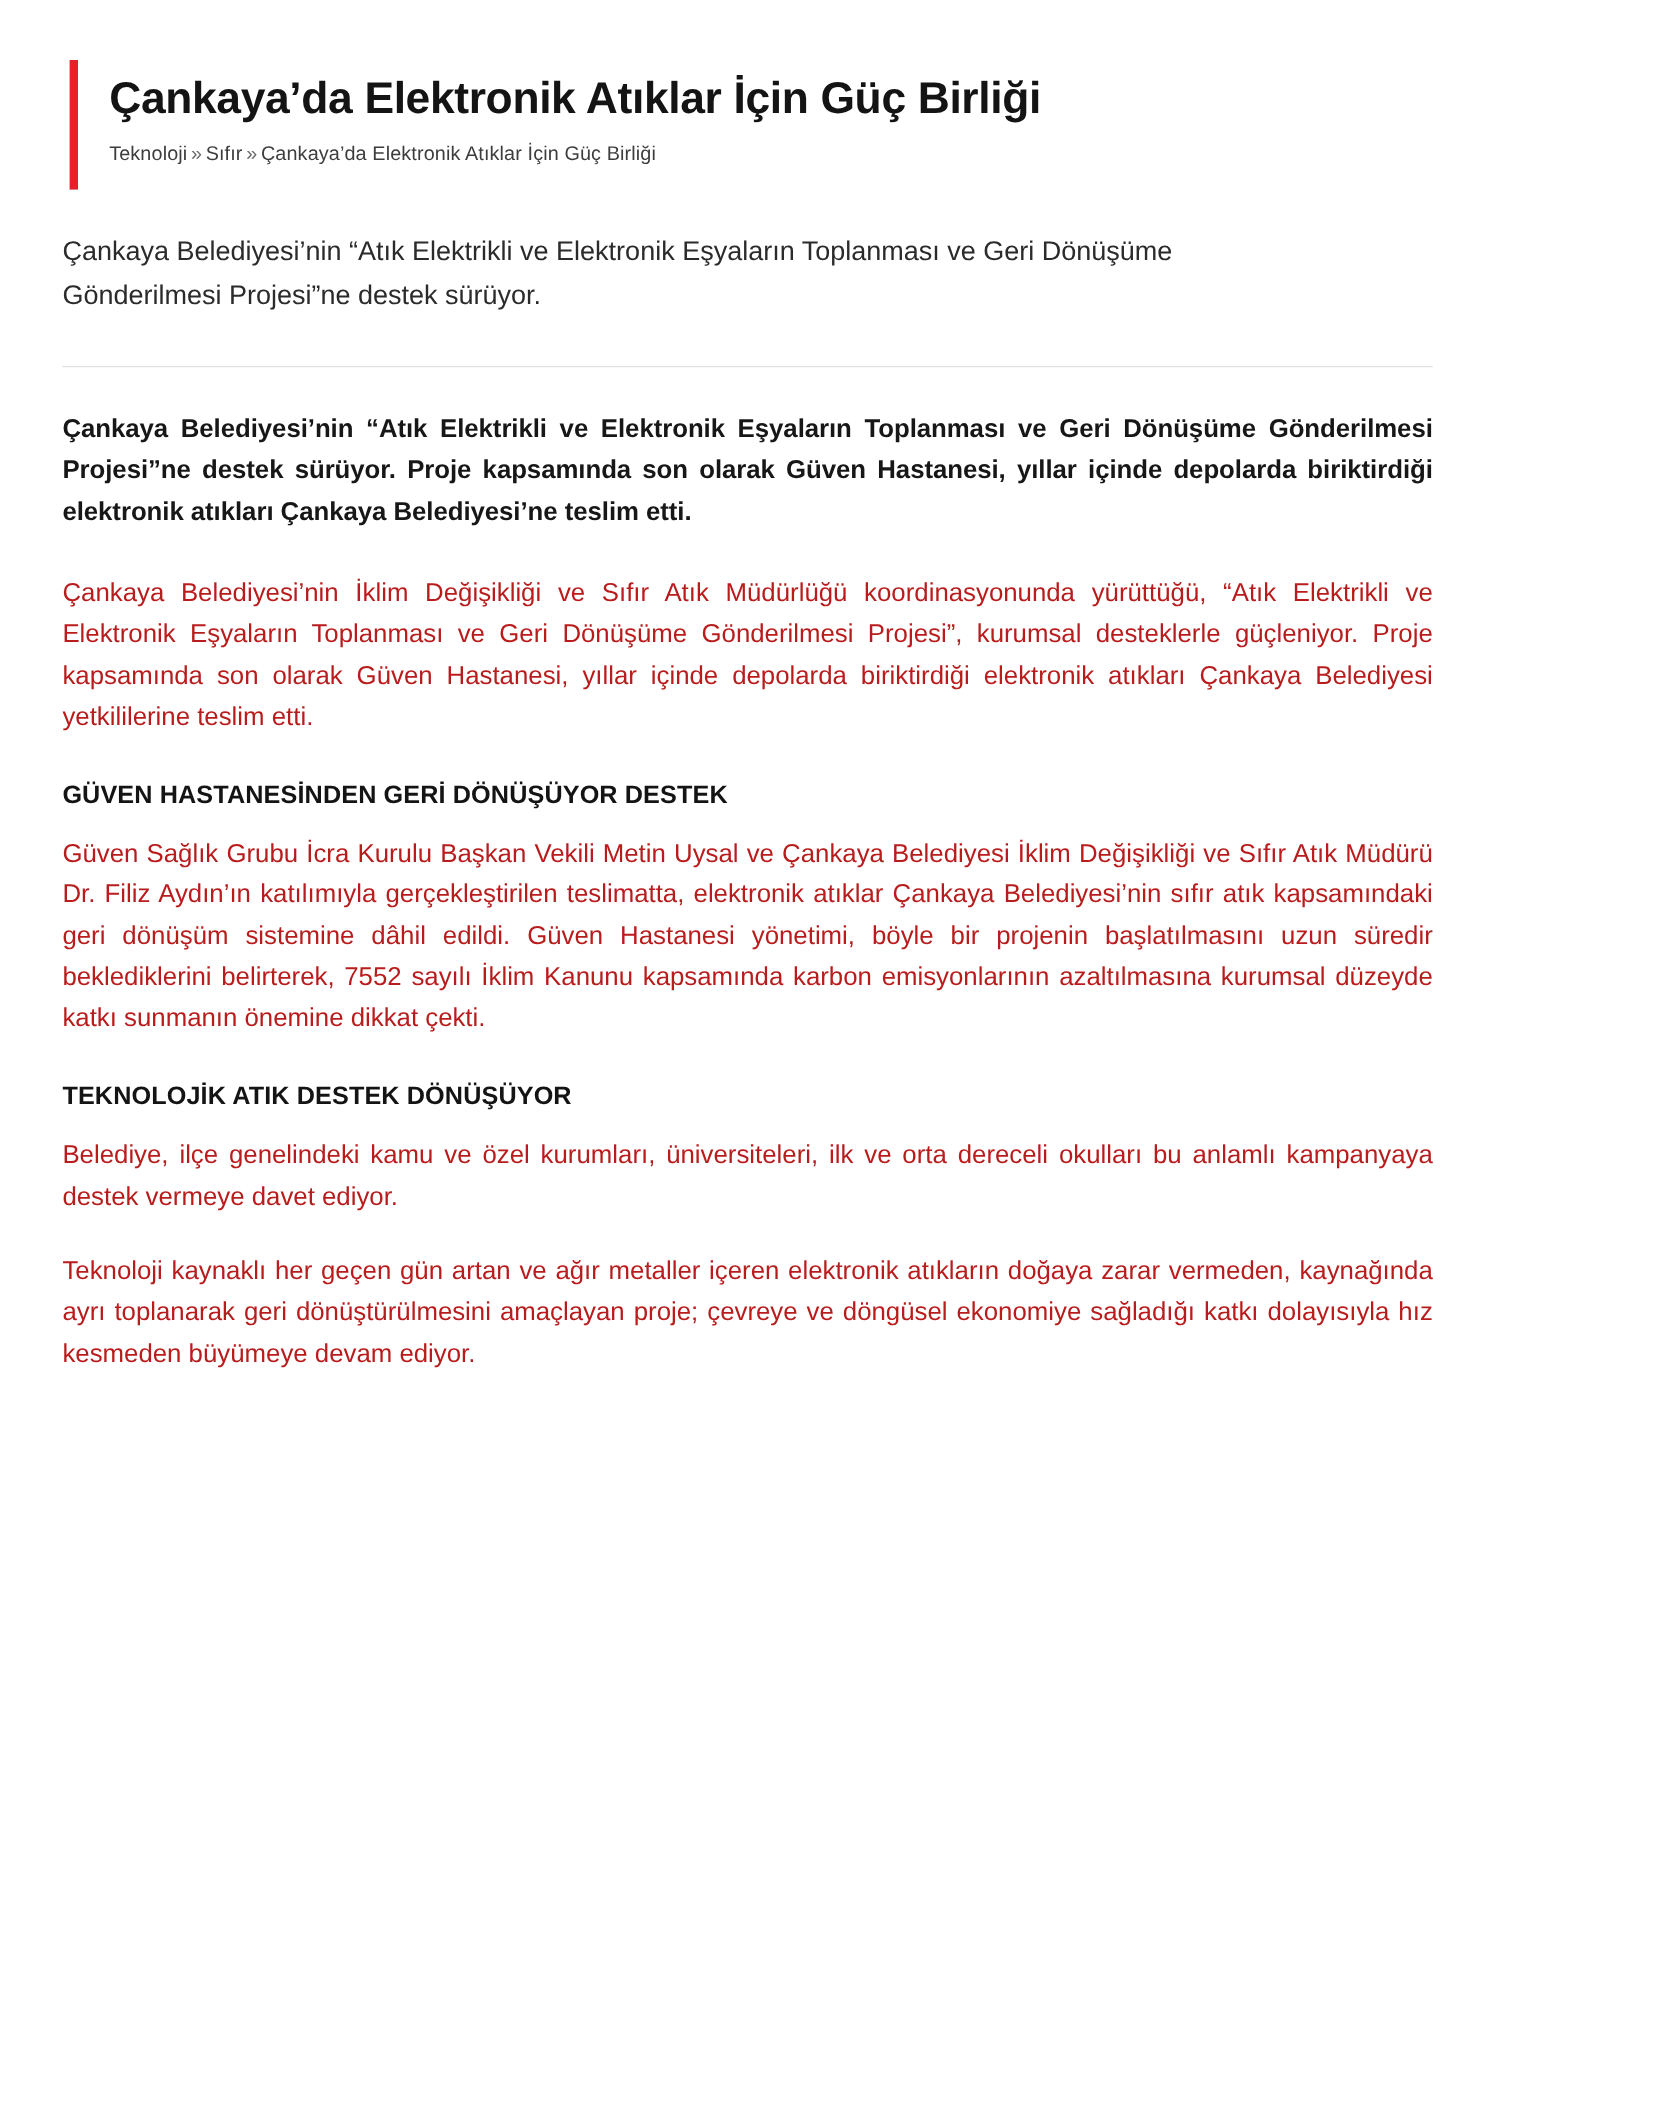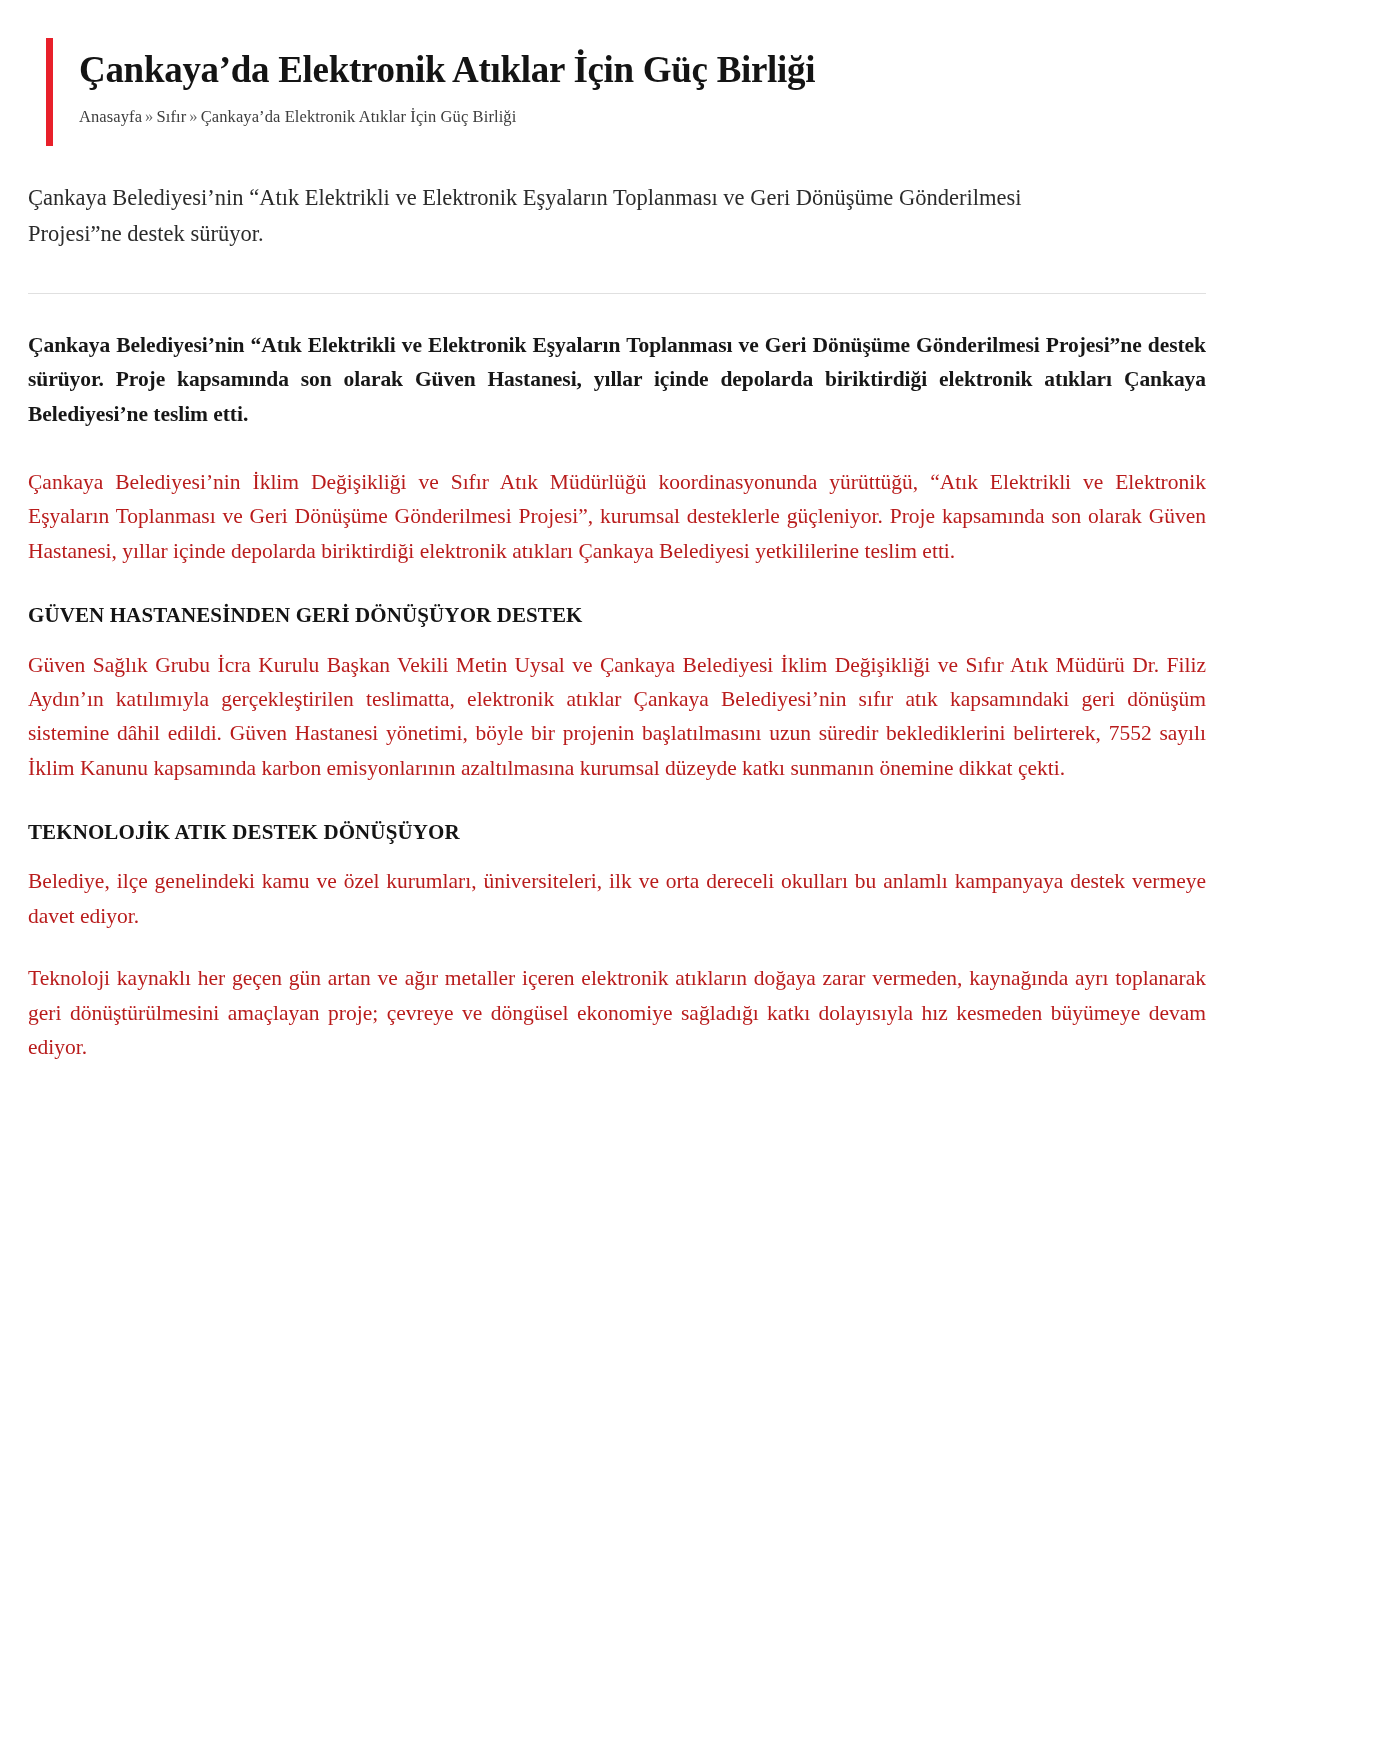--- a/index.html
+++ b/index.html
@@ -10,23 +10,22 @@
   body {
     width: 1398px;
     min-height: 1763px;
     font-family: "Liberation Sans", sans-serif;
     color: #1a1a1a;
     -webkit-font-smoothing: antialiased;
   }
   .page {
     width: 1248px;
     box-sizing: border-box;
-    padding: 4px;
+    padding: 16px;
     position: relative;
-    font-family: Liberation Serif, serif;
   }
 
   
   .article-header {
     display: flex;
     align-items: stretch;
     padding: 34px 0 0 0;
     margin: 0 0 0 42px;
   }
   .accent-bar {
@@ -61,21 +60,21 @@
     color: #3d3d3d;
     text-decoration: none;
   }
   .breadcrumb .sep {
     color: #6a6a6a;
     padding: 0 3px;
   }
 
   
   .article-body {
-    margin: 0 38px 0 24px;
+    margin: 0 38px 0 36px;
     padding-top: 34px;
   }
   .lede {
     font-size: 22.5px;
     line-height: 1.62;
     color: #2b2b2b;
     margin: 0 0 0 0;
     padding: 0 130px 0 0;
     font-weight: 400;
   }
@@ -118,21 +117,21 @@
 </head>
 <body>
 
 <div class="page">
 
   <div class="article-header">
     <div class="accent-bar"></div>
     <div class="header-text">
       <h1 class="article-title">Çankaya’da Elektronik Atıklar İçin Güç Birliği</h1>
       <div class="breadcrumb">
-        <a href="#">Anasayfa</a><span class="sep">»</span><a href="#">Sıfır</a><span class="sep">»</span><span>Çankaya’da Elektronik Atıklar İçin Güç Birliği</span>
+        <a href="#">Teknoloji</a><span class="sep">»</span><a href="#">Sıfır</a><span class="sep">»</span><span>Çankaya’da Elektronik Atıklar İçin Güç Birliği</span>
       </div>
     </div>
   </div>
 
   <div class="article-body">
 
     <p class="lede">Çankaya Belediyesi’nin “Atık Elektrikli ve Elektronik Eşyaların Toplanması ve Geri Dönüşüme Gönderilmesi Projesi”ne destek sürüyor.</p>
 
     <hr class="divider">
 

